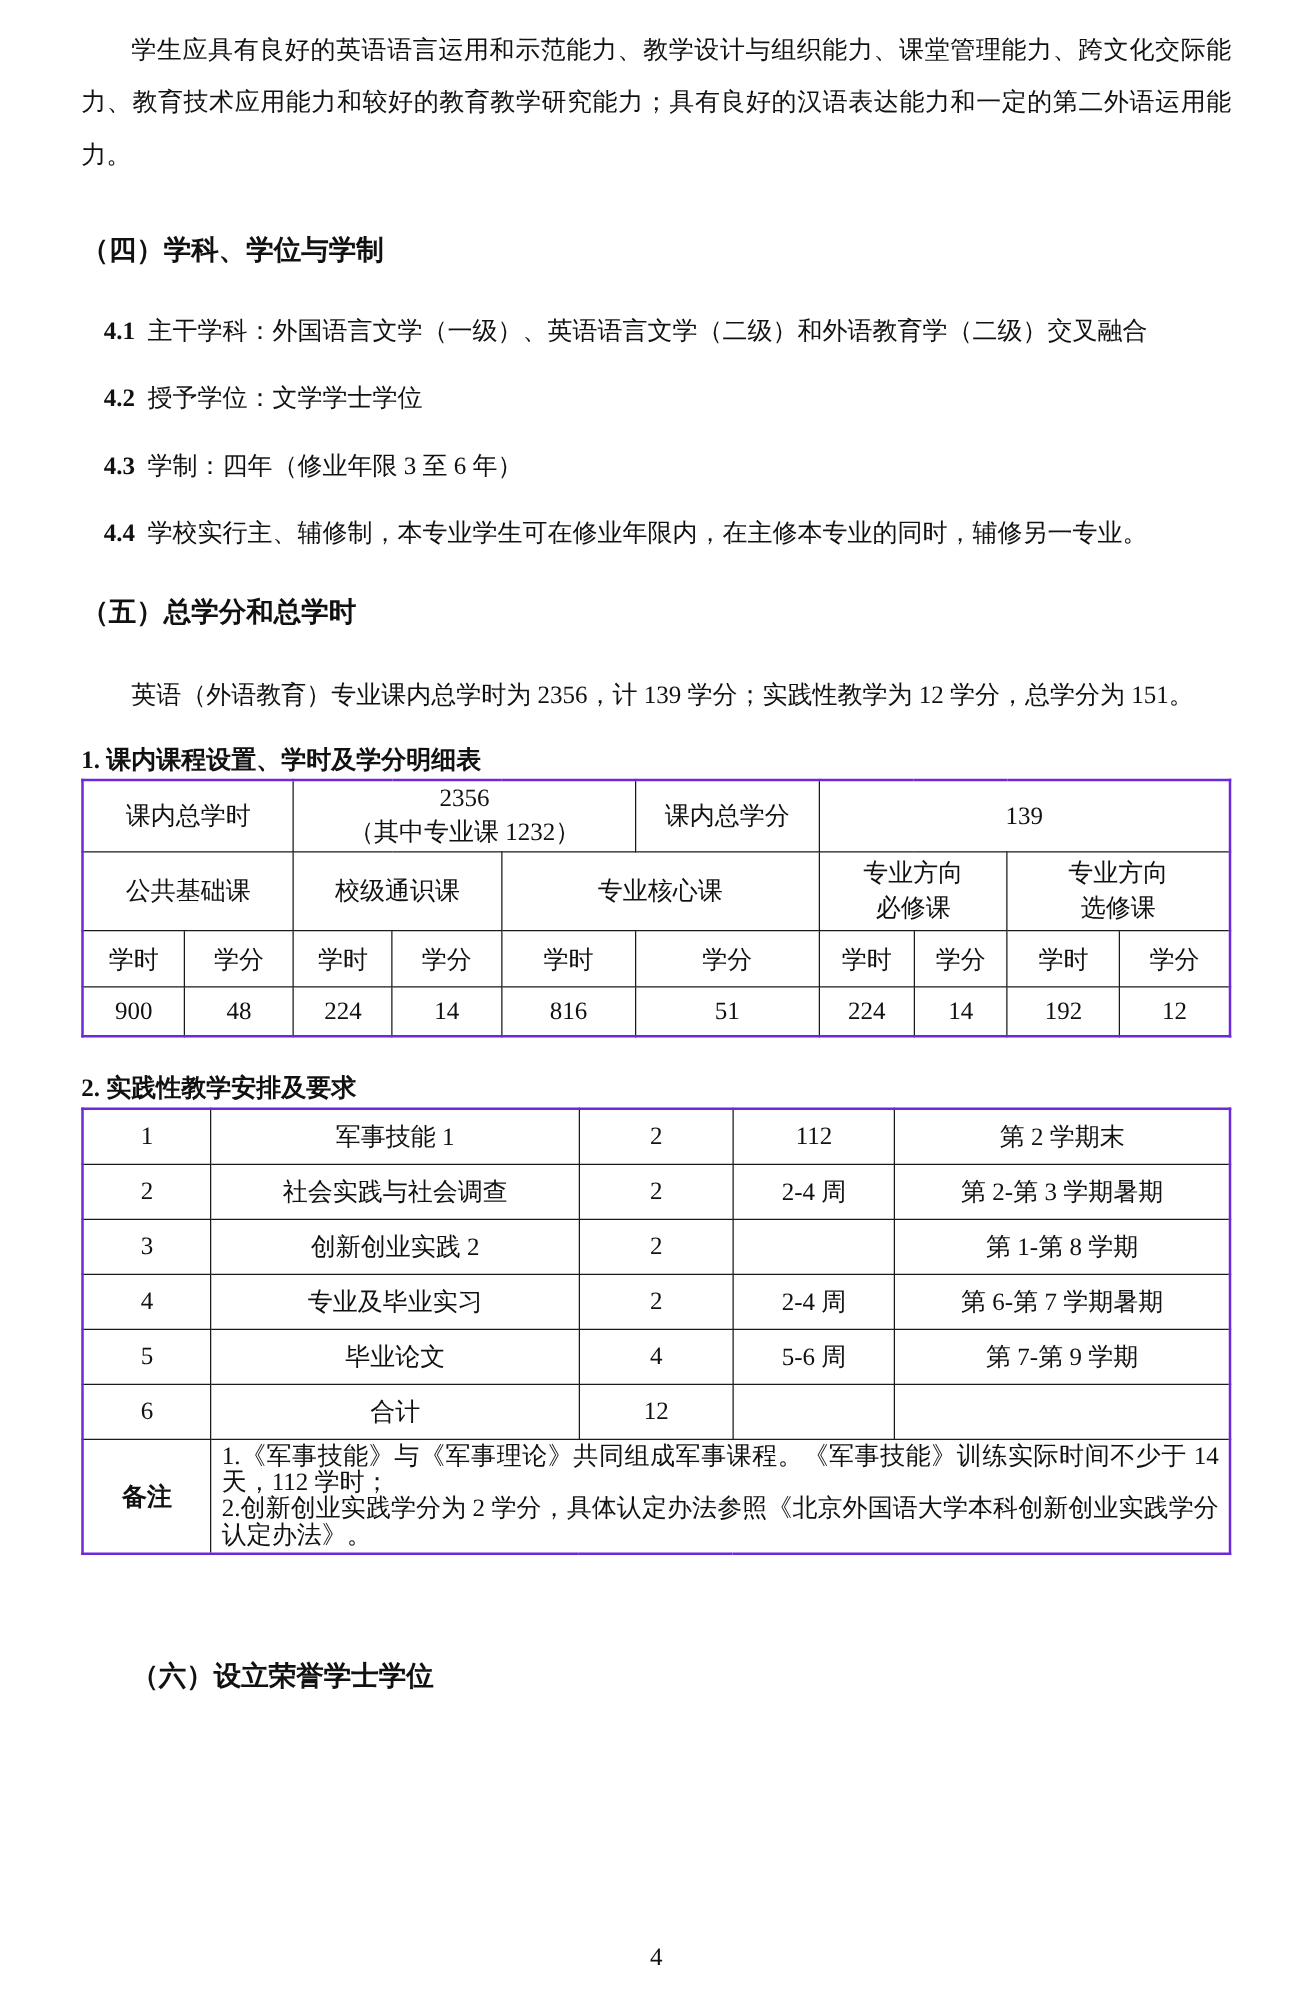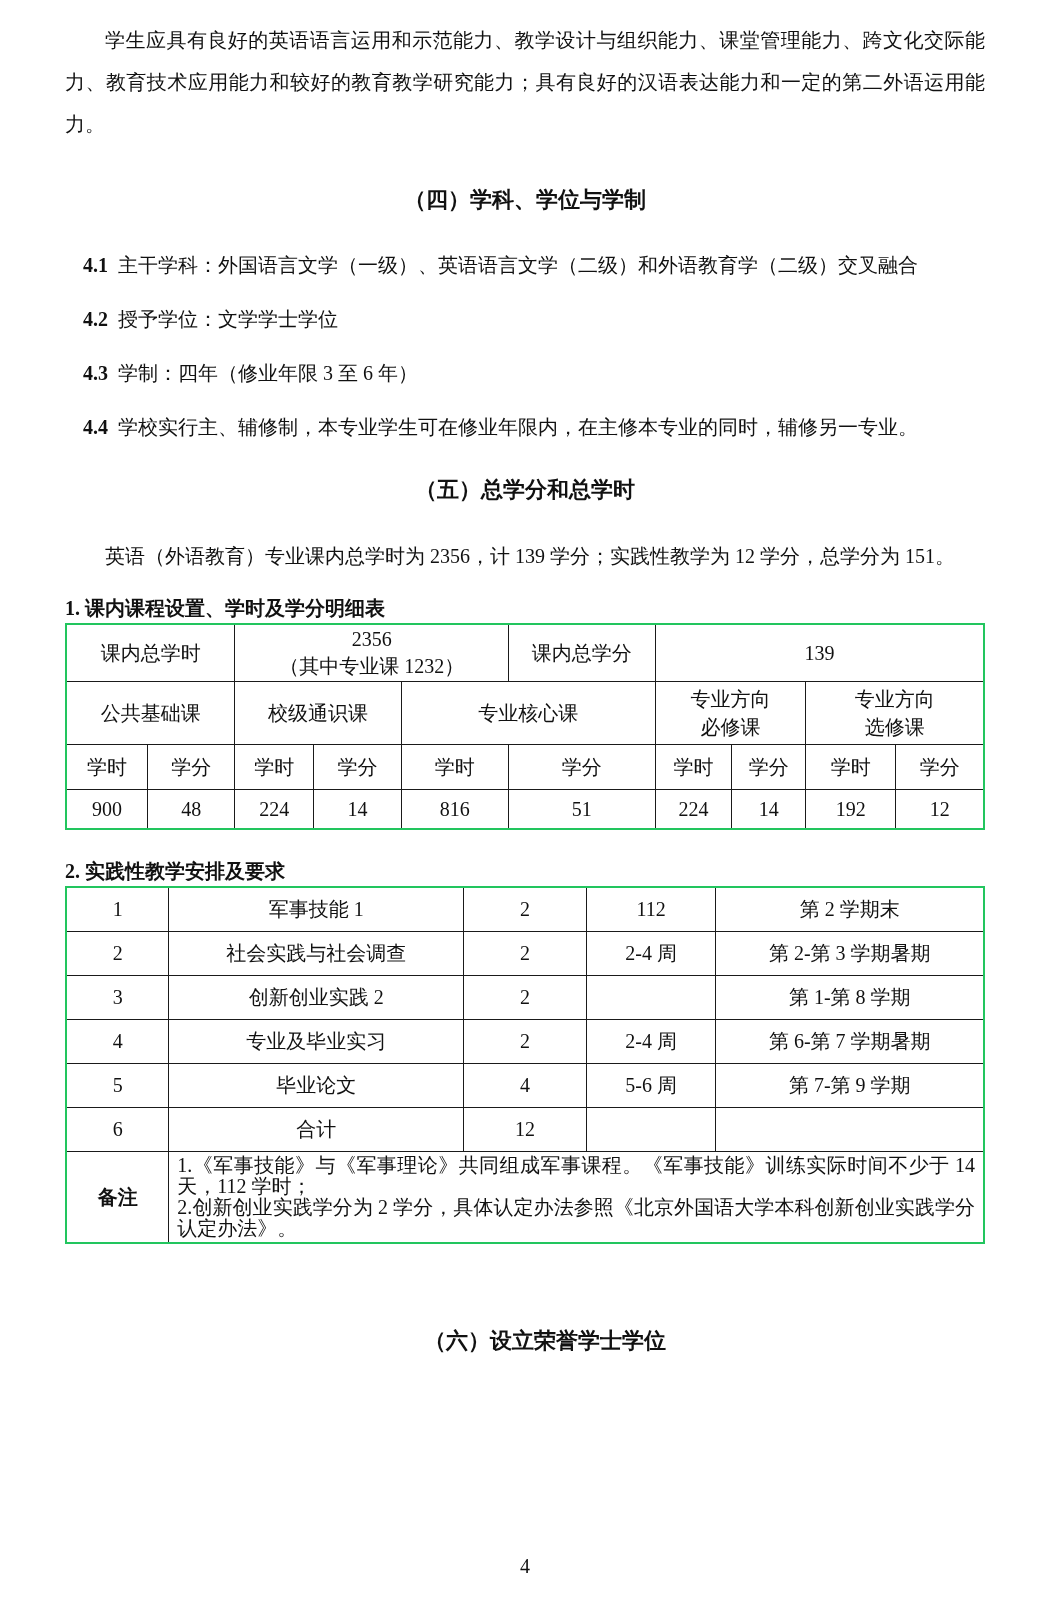--- a/index.html
+++ b/index.html
@@ -20,21 +20,20 @@
     font-size: 20px;
     line-height: 42px;
     text-align: justify;
   }
   .indent { text-indent: 2em; }
   .heading {
     margin: 0;
     font-size: 22px;
     font-weight: bold;
     line-height: 30px;
-    text-align: center;
   }
   .h-four { margin-top: 40px; }
   .h-five { margin-top: 30px; }
   .h-six  { margin-top: 82px; margin-left: 40px; }
   .items { margin-top: 32px; }
   .item {
     margin: 18px;
     font-size: 20px;
     line-height: 36px;
     text-align: justify;
@@ -47,21 +46,21 @@
     font-size: 20px;
     font-weight: bold;
     line-height: 26px;
   }
   .cap-1 { margin-top: 18px; margin-bottom: 2px; }
   .cap-2 { margin-top: 28px; margin-bottom: 2px; }
   table {
     width: 100%;
     border-collapse: collapse;
     table-layout: fixed;
-    border: 2px solid #22c55e;
+    border: 2px solid #6d28d9;
   }
   td, th {
     border: 1px solid #1a1a1a;
     text-align: center;
     vertical-align: middle;
     font-size: 20px;
     font-weight: normal;
     padding: 0 2px;
     overflow: hidden;
   }

